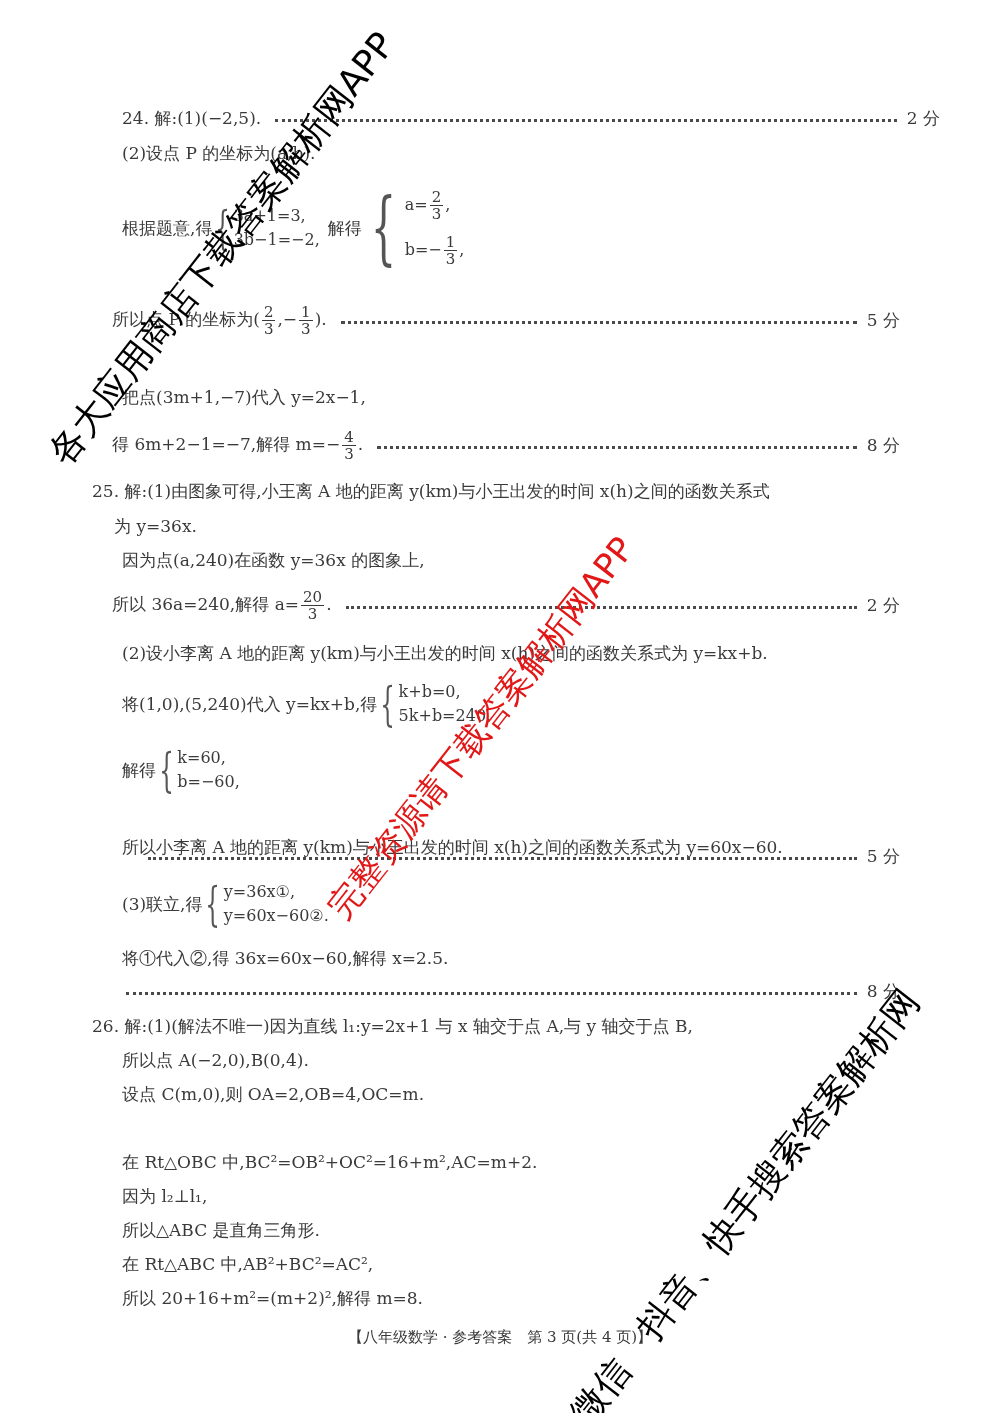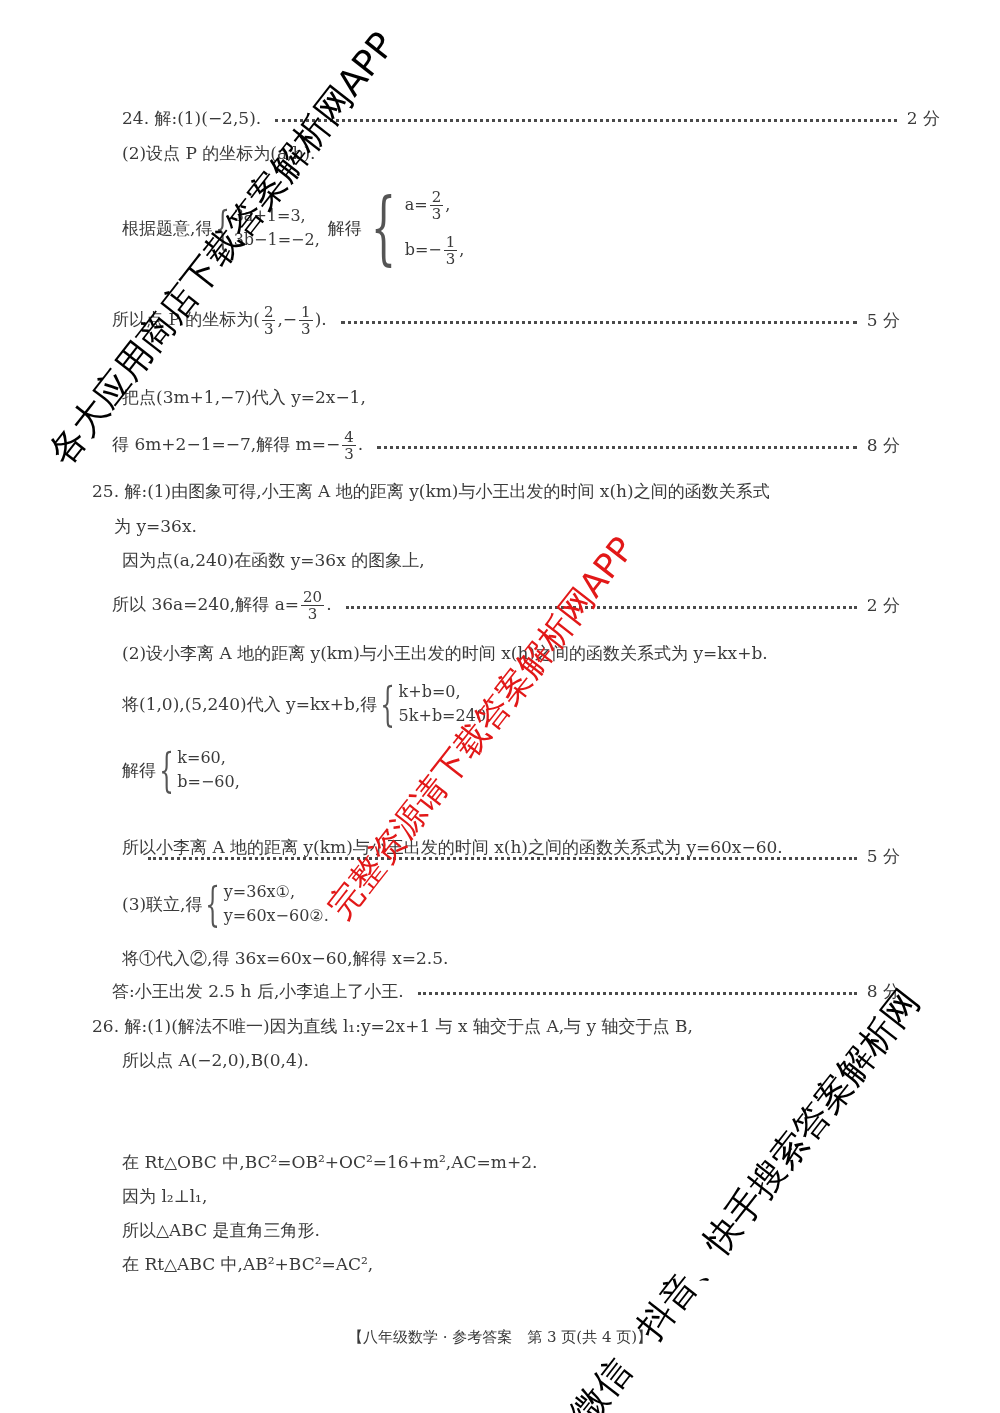--- a/index.html
+++ b/index.html
@@ -127,30 +127,31 @@
     <span class="sys">
         <span class="brace">{</span>
       <span class="sys-lines">
           <span>y=36x①,</span>
           <span>y=60x−60②.</span>
         </span>
       </span>
   </div>
   <div class="line" style="left:122px; top:947px;">将①代入②,得 36x=60x−60,解得 x=2.5.</div>
   <div class="row ind" style="top:978px;">
-    <span class="txt">答:小王出发 2.5 h 后,小李追上了小王.</span>
     <span class="dots"></span>
     <span class="score">8 分</span>
   </div>
 
   <div class="line" style="left:92px; top:1015px;">26. 解:(1)(解法不唯一)因为直线 l₁:y=2x+1 与 x 轴交于点 A,与 y 轴交于点 B,</div>
   <div class="line" style="left:122px; top:1049px;">所以点 A(−2,0),B(0,4).</div>
+  <div class="line" style="left:122px; top:1083px;">设点 C(m,0),则 OA=2,OB=4,OC=m.</div>
   <div class="line" style="left:122px; top:1151px;">在 Rt△OBC 中,BC²=OB²+OC²=16+m²,AC=m+2.</div>
   <div class="line" style="left:122px; top:1185px;">因为 l₂⊥l₁,</div>
   <div class="line" style="left:122px; top:1219px;">所以△ABC 是直角三角形.</div>
   <div class="line" style="left:122px; top:1253px;">在 Rt△ABC 中,AB²+BC²=AC²,</div>
+  <div class="line" style="left:122px; top:1287px;">所以 20+16+m²=(m+2)²,解得 m=8.</div>
 
   <div class="footer">【八年级数学 · 参考答案　第 3 页(共 4 页)】</div>
 
   <div class="wm wm-black" style="left:38px; top:445px; transform: rotate(-52deg);">各大应用商店下载答案解析网APP</div>
   <div class="wm wm-red" style="left:318px; top:900px; transform: rotate(-52deg);">完整资源请下载答案解析网APP</div>
   <div class="wm wm-black" style="left:560px; top:1405px; transform: rotate(-52deg);">微信　抖音、快手搜索答案解析网</div>
 </div>
 
 </body></html>

